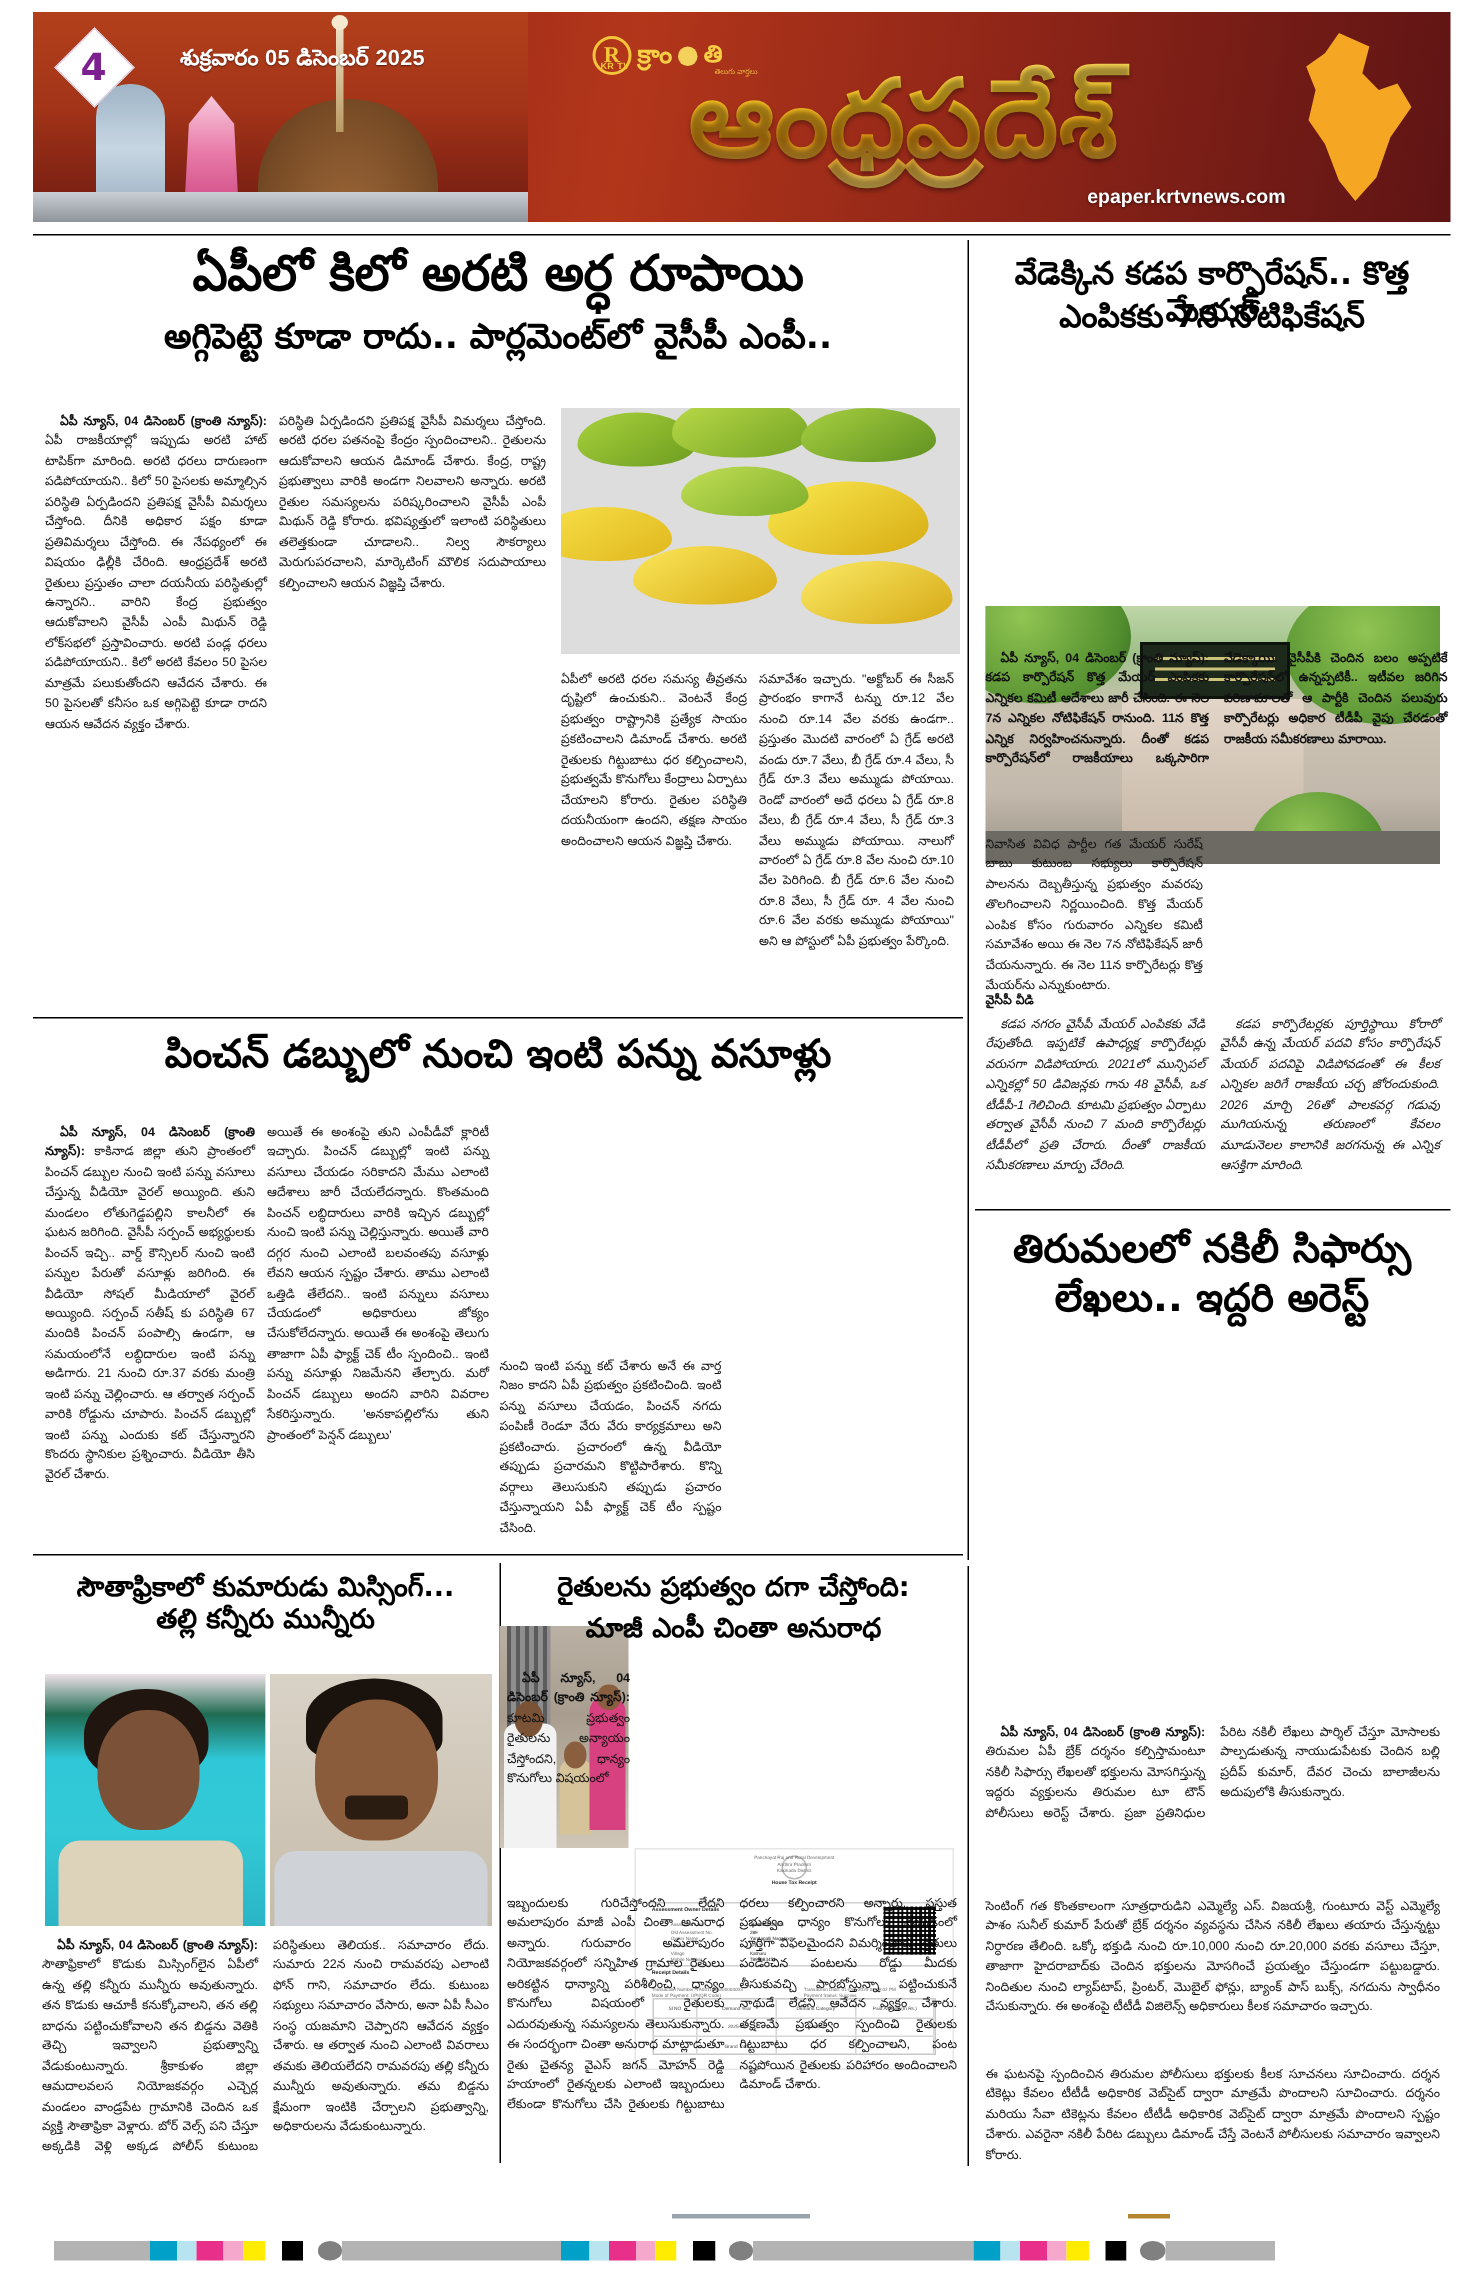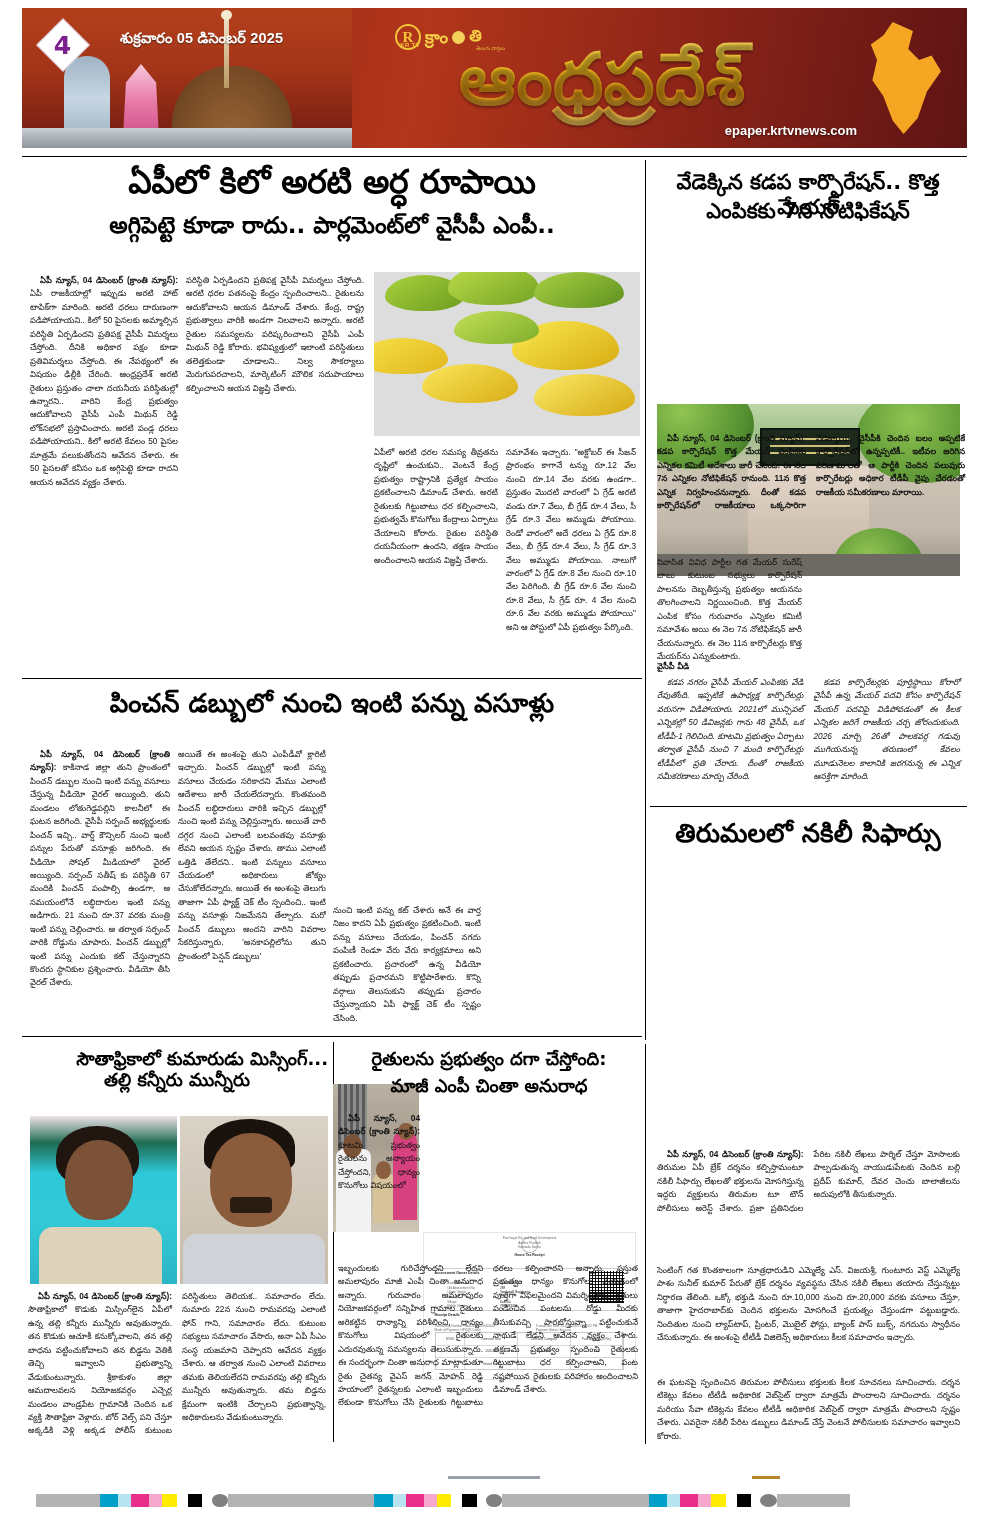--- a/index.html
+++ b/index.html
@@ -310,21 +310,21 @@
     </div>
     <div class="bld-tree" style="left:58%; bottom:-18%; width:30%; height:46%;"></div>
     <div style="position:absolute; left:0; bottom:0; width:100%; height:13%; background:#6d6a63;"></div>
   </div>
 
   <div class="body-col flow" style="position:absolute; left:657px; top:432px; width:308px; height:136px; column-count:2;font-weight:bold;">
     <p><b>ఏపీ న్యూస్, 04 డిసెంబర్ (క్రాంతి న్యూస్):</b>
        <span>కడప కార్పొరేషన్ కొత్త మేయర్ ఎంపికకు ఎన్నికల కమిటీ ఆదేశాలు జారీ చేసింది. ఈ నెల 7న ఎన్నికల నోటిఫికేషన్ రానుంది. 11న కొత్త ఎన్నిక నిర్వహించనున్నారు. దీంతో కడప కార్పొరేషన్‌లో రాజకీయాలు ఒక్కసారిగా వేడెక్కాయి. వైసీపీకి చెందిన బలం అప్పటికే కార్పొరేషన్‌లో ఉన్నప్పటికీ.. ఇటీవల జరిగిన పరిణామాలతో ఆ పార్టీకి చెందిన పలువురు కార్పొరేటర్లు అధికార టీడీపీ వైపు చేరడంతో రాజకీయ సమీకరణాలు మారాయి.</span></p>
   </div>
 
-  <div class="body-col" style="position:absolute; left:657px; top:556px; width:145px; height:100px;">నివాసిత వివిధ పార్టీల గత మేయర్ సురేష్ బాబు కుటుంబ సభ్యులు కార్పొరేషన్ పాలనను దెబ్బతీస్తున్న ప్రభుత్వం ఆయనను తొలగించాలని నిర్ణయించింది. కొత్త మేయర్ ఎంపిక కోసం గురువారం ఎన్నికల కమిటీ సమావేశం అయి ఈ నెల 7న నోటిఫికేషన్ జారీ చేయనున్నారు. ఈ నెల 11న కార్పొరేటర్లు కొత్త మేయర్‌ను ఎన్నుకుంటారు.</div>
+  <div class="body-col" style="position:absolute; left:657px; top:556px; width:145px; height:100px;">నివాసిత వివిధ పార్టీల గత మేయర్ సురేష్ బాబు కుటుంబ సభ్యులు కార్పొరేషన్ పాలనను దెబ్బతీస్తున్న ప్రభుత్వం మవరపు తొలగించాలని నిర్ణయించింది. కొత్త మేయర్ ఎంపిక కోసం గురువారం ఎన్నికల కమిటీ సమావేశం అయి ఈ నెల 7న నోటిఫికేషన్ జారీ చేయనున్నారు. ఈ నెల 11న కార్పొరేటర్లు కొత్త మేయర్‌ను ఎన్నుకుంటారు.</div>
 
   <div class="body-col" style="position:absolute; left:657px; top:660px; width:90px; font-weight:bold;">వైసీపీ వీడి</div>
 
   <div class="body-col flow" style="position:absolute; left:657px; top:676px; width:303px; height:124px; column-count:2;font-style:italic;">
     <p>కడప నగరం వైసీపీ మేయర్ ఎంపికకు వేడి రేపుతోంది. ఇప్పటికే ఉపాధ్యక్ష కార్పొరేటర్లు వరుసగా విడిపోయారు. 2021లో మున్సిపల్ ఎన్నికల్లో 50 డివిజన్లకు గాను 48 వైసీపీ, ఒక టీడీపీ-1 గెలిచింది. కూటమి ప్రభుత్వం ఏర్పాటు తర్వాత వైసీపీ నుంచి 7 మంది కార్పొరేటర్లు టీడీపీలో ప్రతి చేరారు. దీంతో రాజకీయ సమీకరణాలు మార్పు చేరింది.</p>
     <p>కడప కార్పొరేటర్లకు పూర్తిస్థాయి కోరారో వైసీపీ ఉన్న మేయర్ పదవి కోసం కార్పొరేషన్ మేయర్ పదవిపై విడిపోవడంతో ఈ కీలక ఎన్నికల జరిగే రాజకీయ చర్చ జోరందుకుంది. 2026 మార్చి 26తో పాలకవర్గ గడువు ముగియనున్న తరుణంలో కేవలం మూడునెలల కాలానికి జరగనున్న ఈ ఎన్నిక ఆసక్తిగా మారింది.</p>
   </div>
 
   <div style="position:absolute; left:28px; top:688px; width:608px;" class="hl hl-l">పించన్ డబ్బులో నుంచి ఇంటి పన్ను వసూళ్లు</div>
 
@@ -404,31 +404,32 @@
   <div class="body-col" style="position:absolute; left:30px; top:748px; width:140px; height:276px;">
     <p><b>ఏపీ న్యూస్, 04 డిసెంబర్ (క్రాంతి న్యూస్):</b>
        <span>కాకినాడ జిల్లా తుని ప్రాంతంలో పించన్ డబ్బుల నుంచి ఇంటి పన్ను వసూలు చేస్తున్న వీడియో వైరల్ అయ్యింది. తుని మండలం లోతుగెడ్డపల్లిని కాలనీలో ఈ ఘటన జరిగింది. వైసీపీ సర్పంచ్ అభ్యర్థులకు పించన్ ఇచ్చి.. వార్డ్ కౌన్సిలర్ నుంచి ఇంటి పన్నుల పేరుతో వసూళ్లు జరిగింది. ఈ వీడియో సోషల్ మీడియాలో వైరల్ అయ్యింది. సర్పంచ్ సతీష్ కు పరిస్థితి 67 మందికి పించన్ పంపాల్సి ఉండగా, ఆ సమయంలోనే లబ్ధిదారుల ఇంటి పన్ను అడిగారు. 21 నుంచి రూ.37 వరకు మంత్రి ఇంటి పన్ను చెల్లించారు. ఆ తర్వాత సర్పంచ్ వారికి రోడ్డును చూపారు. పించన్ డబ్బుల్లో ఇంటి పన్ను ఎందుకు కట్ చేస్తున్నారని కొందరు స్థానికుల ప్రశ్నించారు. వీడియో తీసి వైరల్ చేశారు.</span></p>
   </div>
 
   <div class="body-col" style="position:absolute; left:178px; top:748px; width:148px; height:276px;">అయితే ఈ అంశంపై తుని ఎంపీడీవో క్లారిటీ ఇచ్చారు. పించన్ డబ్బుల్లో ఇంటి పన్ను వసూలు చేయడం సరికాదని మేము ఎలాంటి ఆదేశాలు జారీ చేయలేదన్నారు. కొంతమంది పించన్ లబ్ధిదారులు వారికి ఇచ్చిన డబ్బుల్లో నుంచి ఇంటి పన్ను చెల్లిస్తున్నారు. అయితే వారి దగ్గర నుంచి ఎలాంటి బలవంతపు వసూళ్లు లేవని ఆయన స్పష్టం చేశారు. తాము ఎలాంటి ఒత్తిడి తేలేదని.. ఇంటి పన్నులు వసూలు చేయడంలో అధికారులు జోక్యం చేసుకోలేదన్నారు. అయితే ఈ అంశంపై తెలుగు తాజాగా ఏపీ ఫ్యాక్ట్ చెక్ టీం స్పందించి.. ఇంటి పన్ను వసూళ్లు నిజమేనని తేల్చారు. మరో పించన్ డబ్బులు అందని వారిని వివరాల సేకరిస్తున్నారు. 'అనకాపల్లిలోను తుని ప్రాంతంలో పెన్షన్ డబ్బులు'</div>
 
   <div class="body-col" style="position:absolute; left:333px; top:904px; width:148px; height:120px;">నుంచి ఇంటి పన్ను కట్ చేశారు అనే ఈ వార్త నిజం కాదని ఏపీ ప్రభుత్వం ప్రకటించింది. ఇంటి పన్ను వసూలు చేయడం, పించన్ నగదు పంపిణీ రెండూ వేరు వేరు కార్యక్రమాలు అని ప్రకటించారు. ప్రచారంలో ఉన్న వీడియో తప్పుడు ప్రచారమని కొట్టిపారేశారు. కొన్ని వర్గాలు తెలుసుకుని తప్పుడు ప్రచారం చేస్తున్నాయని ఏపీ ఫ్యాక్ట్ చెక్ టీం స్పష్టం చేసింది.</div>
 
   <div style="position:absolute; left:652px; top:818px; width:312px;" class="hl hl-l">తిరుమలలో నకిలీ సిఫార్సు</div>
+  <div style="position:absolute; left:652px; top:851px; width:312px;" class="hl hl-l">లేఖలు.. ఇద్దరి అరెస్ట్</div>
 
   <div class="body-col flow" style="position:absolute; left:657px; top:1148px; width:303px; height:112px; column-count:2;">
     <p><b>ఏపీ న్యూస్, 04 డిసెంబర్ (క్రాంతి న్యూస్):</b>
        <span>తిరుమల ఏపీ బ్రేక్ దర్శనం కల్పిస్తామంటూ నకిలీ సిఫార్సు లేఖలతో భక్తులను మోసగిస్తున్న ఇద్దరు వ్యక్తులను తిరుమల టూ టౌన్ పోలీసులు అరెస్ట్ చేశారు. ప్రజా ప్రతినిధుల పేరిట నకిలీ లేఖలు పార్శిల్ చేస్తూ మోసాలకు పాల్పడుతున్న నాయుడుపేటకు చెందిన బల్లి ప్రదీప్ కుమార్, దేవర చెంచు బాలాజీలను అదుపులోకి తీసుకున్నారు.</span></p>
   </div>
 
   <div class="body-col" style="position:absolute; left:657px; top:1264px; width:303px; height:108px;">సెంటింగ్ గత కొంతకాలంగా సూత్రధారుడిని ఎమ్మెల్యే ఎస్. విజయశ్రీ, గుంటూరు వెస్ట్ ఎమ్మెల్యే పాశం సునీల్ కుమార్ పేరుతో బ్రేక్ దర్శనం వ్యవస్థను చేసిన నకిలీ లేఖలు తయారు చేస్తున్నట్టు నిర్ధారణ తేలింది. ఒక్కో భక్తుడి నుంచి రూ.10,000 నుంచి రూ.20,000 వరకు వసూలు చేస్తూ, తాజాగా హైదరాబాద్‌కు చెందిన భక్తులను మోసగించే ప్రయత్నం చేస్తుండగా పట్టుబడ్డారు. నిందితుల నుంచి ల్యాప్‌టాప్, ప్రింటర్, మొబైల్ ఫోన్లు, బ్యాంక్ పాస్ బుక్స్, నగదును స్వాధీనం చేసుకున్నారు. ఈ అంశంపై టీటీడీ విజిలెన్స్ అధికారులు కీలక సమాచారం ఇచ్చారు.</div>
 
   <div class="body-col" style="position:absolute; left:657px; top:1376px; width:303px; height:84px;">ఈ ఘటనపై స్పందించిన తిరుమల పోలీసులు భక్తులకు కీలక సూచనలు సూచించారు. దర్శన టికెట్లు కేవలం టీటీడీ అధికారిక వెబ్‌సైట్ ద్వారా మాత్రమే పొందాలని సూచించారు. దర్శనం మరియు సేవా టికెట్లను కేవలం టీటీడీ అధికారిక వెబ్‌సైట్ ద్వారా మాత్రమే పొందాలని స్పష్టం చేశారు. ఎవరైనా నకిలీ పేరిట డబ్బులు డిమాండ్ చేస్తే వెంటనే పోలీసులకు సమాచారం ఇవ్వాలని కోరారు.</div>
 
-  <div style="position:absolute; left:26px; top:1048px; width:302px;text-align:right;" class="hl hl-s">సౌతాఫ్రికాలో కుమారుడు మిస్సింగ్...</div>
+  <div style="position:absolute; left:26px; top:1048px; width:302px;" class="hl hl-s">సౌతాఫ్రికాలో కుమారుడు మిస్సింగ్...</div>
   <div style="position:absolute; left:26px; top:1069px; width:302px;" class="hl hl-s">తల్లి కన్నీరు మున్నీరు</div>
 
   <div class="photo" style="left:30px; top:1116px; width:147px; height:168px;">
     <div class="ph-woman" style="position:absolute; inset:0;">
       <div style="position:absolute; left:18%; top:6%; width:56%; height:36%; border-radius:50% 50% 40% 40%; background:#20160f;"></div>
       <div class="face" style="left:24%; top:14%; width:46%; height:48%; background:#7b5238;"></div>
       <div class="torso" style="left:6%; width:84%; height:34%; background:#ddd2ba;"></div>
     </div>
   </div>
 

